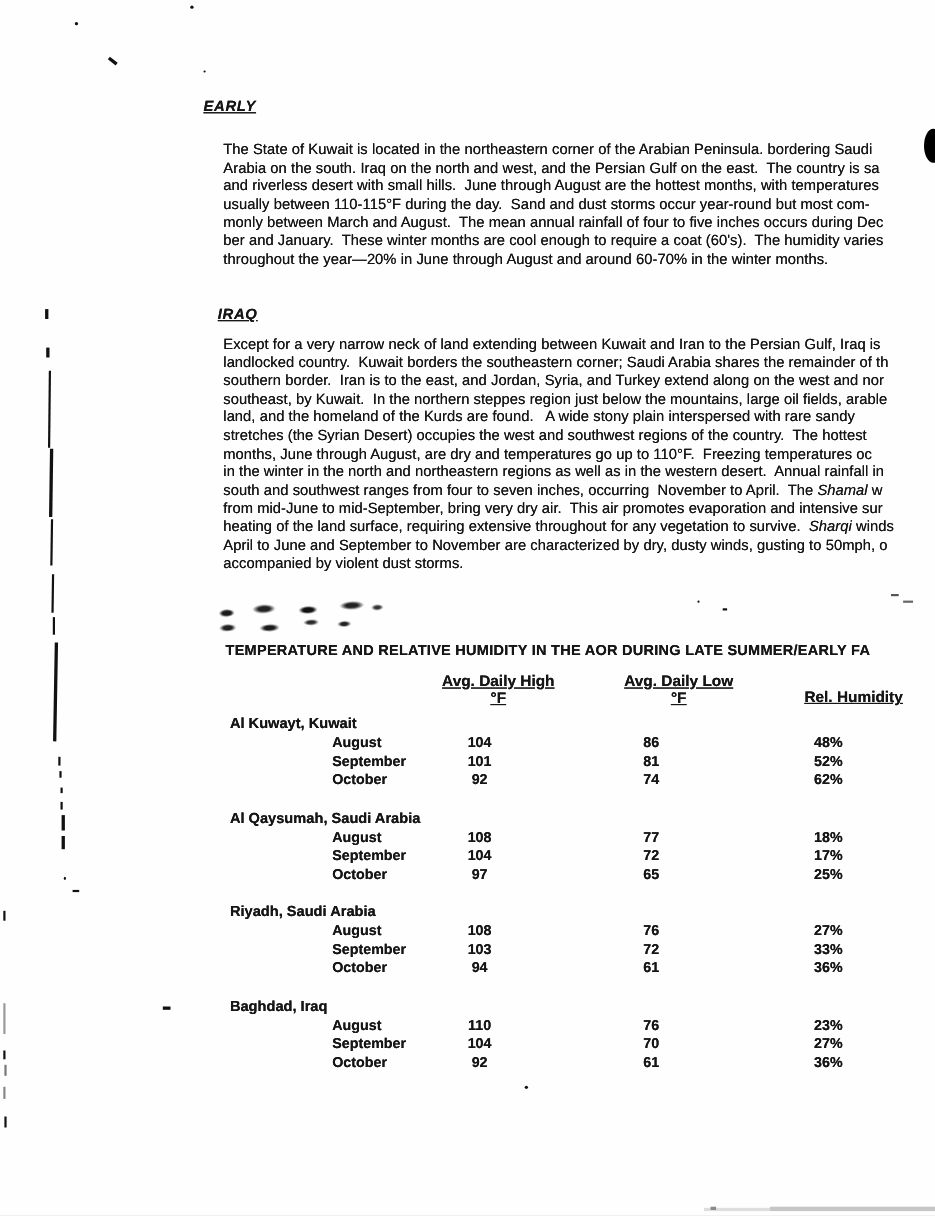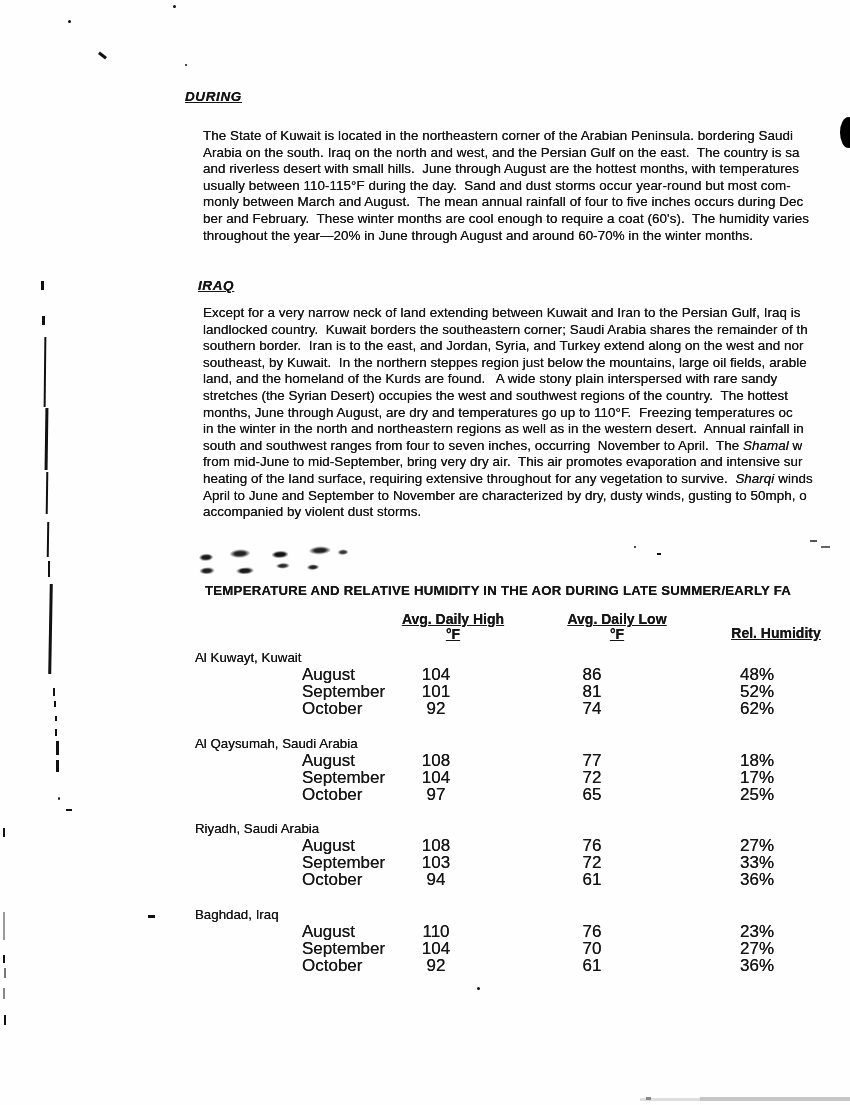--- a/index.html
+++ b/index.html
@@ -22,24 +22,24 @@
   .tbl-title{
     position:absolute;left:205px;top:583px;font-size:13.2px;font-weight:700;
     letter-spacing:0.25px;white-space:pre;text-shadow:0 0 0.5px #111;
   }
   .colhead{
     position:absolute;font-size:14px;font-weight:700;text-align:center;
     text-shadow:0 0 0.5px #111;white-space:pre;text-decoration:underline;
   }
   .tgroup{position:absolute;left:185px;width:660px;}
   .tloc{
-    font-size:13.3px;font-weight:400;height:17px;line-height:17px;
-    margin-left:10px;white-space:pre;text-shadow:0 0 0.4px #111;
-  }
-  .trow{position:relative;height:17px;line-height:17px;font-size:17px;}
+    font-size:13.3px;font-weight:700;height:17px;line-height:17px;
+    margin-left:24px;white-space:pre;text-shadow:0 0 0.4px #111;
+  }
+  .trow{position:relative;height:17px;line-height:17px;font-size:13px;font-weight:bold;}
   .trow span{position:absolute;text-shadow:0 0 0.45px #1a1a1a;}
   .c-month{left:117px;white-space:pre;}
   .c-high{left:211px;width:80px;text-align:center;}
   .c-low{left:367px;width:80px;text-align:center;}
   .c-hum{left:555px;width:80px;text-align:left;}
   
   .mark{position:absolute;background:#111;}
   .dot{position:absolute;background:#111;border-radius:50%;}
   .blob{
     position:absolute;right:-7px;top:117px;width:17px;height:31px;
@@ -65,29 +65,29 @@
       radial-gradient(10px 4px at 98px 7px,#2a2a2a 34%,transparent 70%),
       radial-gradient(9px 4px at 128px 10px,#222 34%,transparent 70%);
   }
   .graybar{position:absolute;background:#c6c6c6;}
 </style>
 </head>
 <body>
 
 <div class="page">
 
-  <div class="h-underline" style="left:185px;top:89px;">DURING</div>
+  <div class="h-underline" style="left:185px;top:89px;">EARLY</div>
 
   <div class="para" style="top:128px;">
     <div class="bline">The State of Kuwait is located in the northeastern corner of the Arabian Peninsula. bordering Saudi</div>
     <div class="bline">Arabia on the south. Iraq on the north and west, and the Persian Gulf on the east.  The country is sa</div>
     <div class="bline">and riverless desert with small hills.  June through August are the hottest months, with temperatures</div>
     <div class="bline">usually between 110-115°F during the day.  Sand and dust storms occur year-round but most com-</div>
     <div class="bline">monly between March and August.  The mean annual rainfall of four to five inches occurs during Dec</div>
-    <div class="bline">ber and February.  These winter months are cool enough to require a coat (60's).  The humidity varies</div>
+    <div class="bline">ber and January.  These winter months are cool enough to require a coat (60's).  The humidity varies</div>
     <div class="bline">throughout the year—20% in June through August and around 60-70% in the winter months.</div>
   </div>
 
   <div class="h-underline" style="left:198px;top:278px;">IRAQ</div>
 
   <div class="para" style="top:305px;">
     <div class="bline">Except for a very narrow neck of land extending between Kuwait and Iran to the Persian Gulf, Iraq is</div>
     <div class="bline">landlocked country.  Kuwait borders the southeastern corner; Saudi Arabia shares the remainder of th</div>
     <div class="bline">southern border.  Iran is to the east, and Jordan, Syria, and Turkey extend along on the west and nor</div>
     <div class="bline">southeast, by Kuwait.  In the northern steppes region just below the mountains, large oil fields, arable</div>

